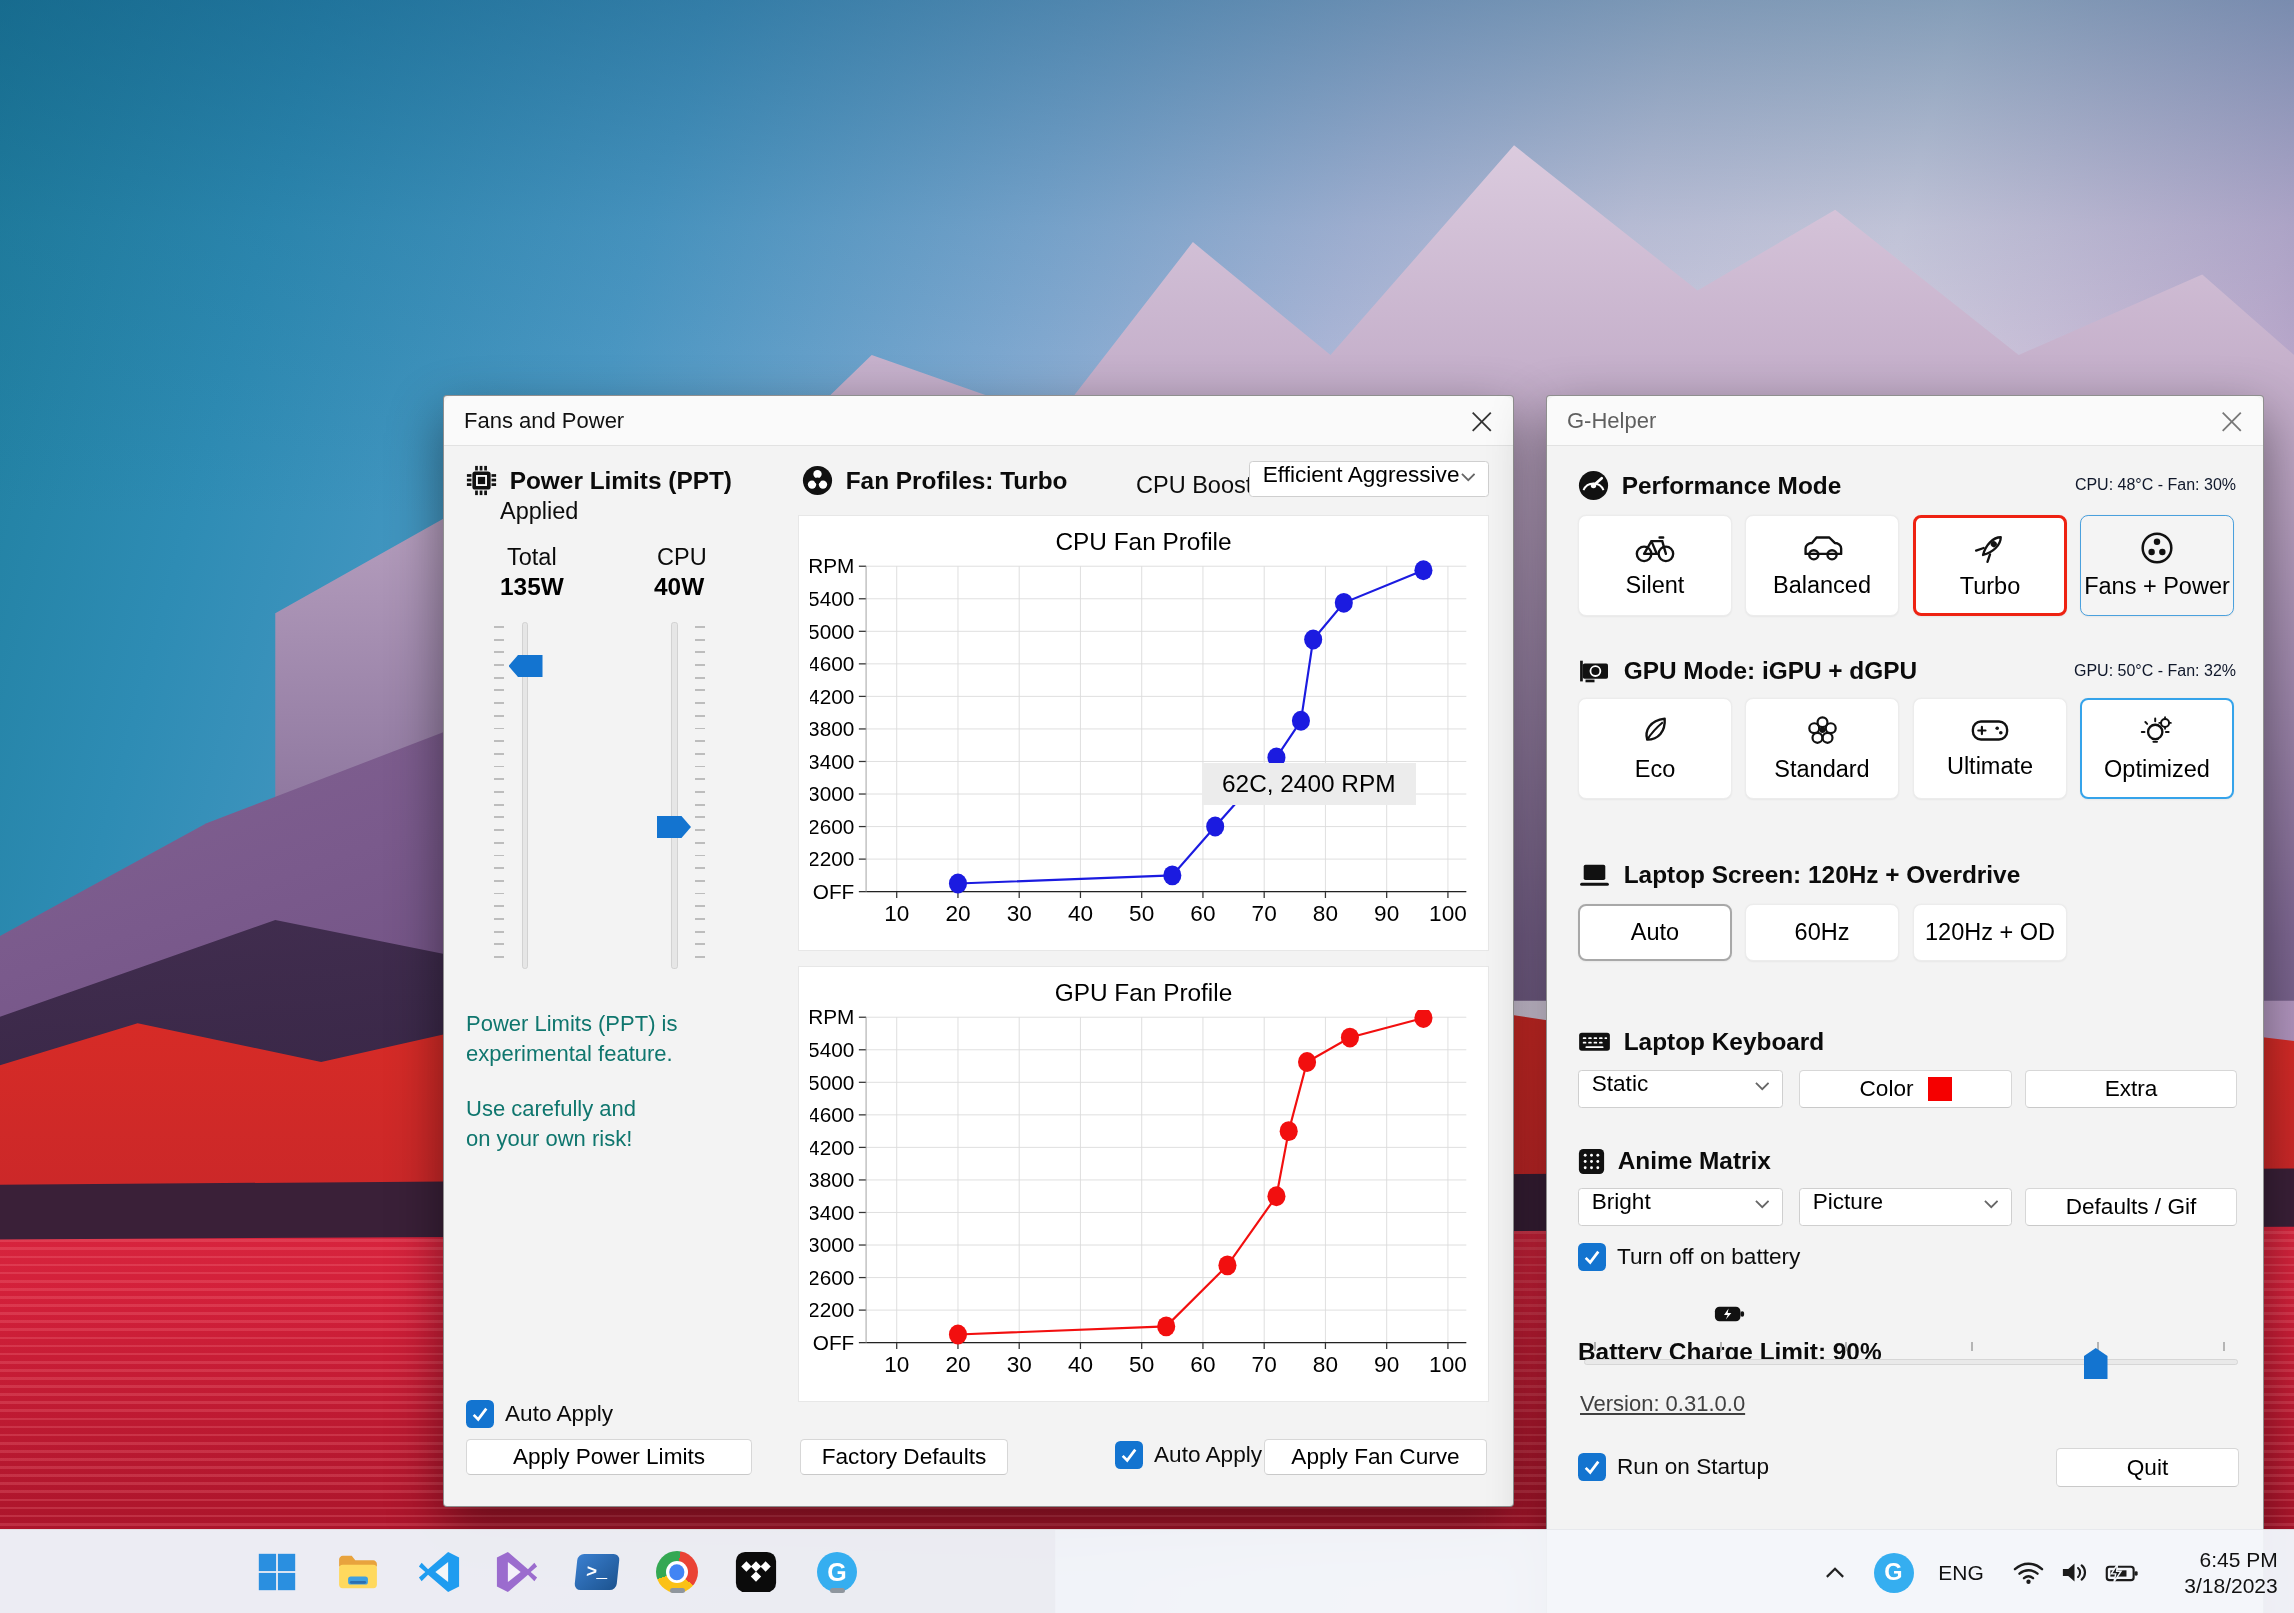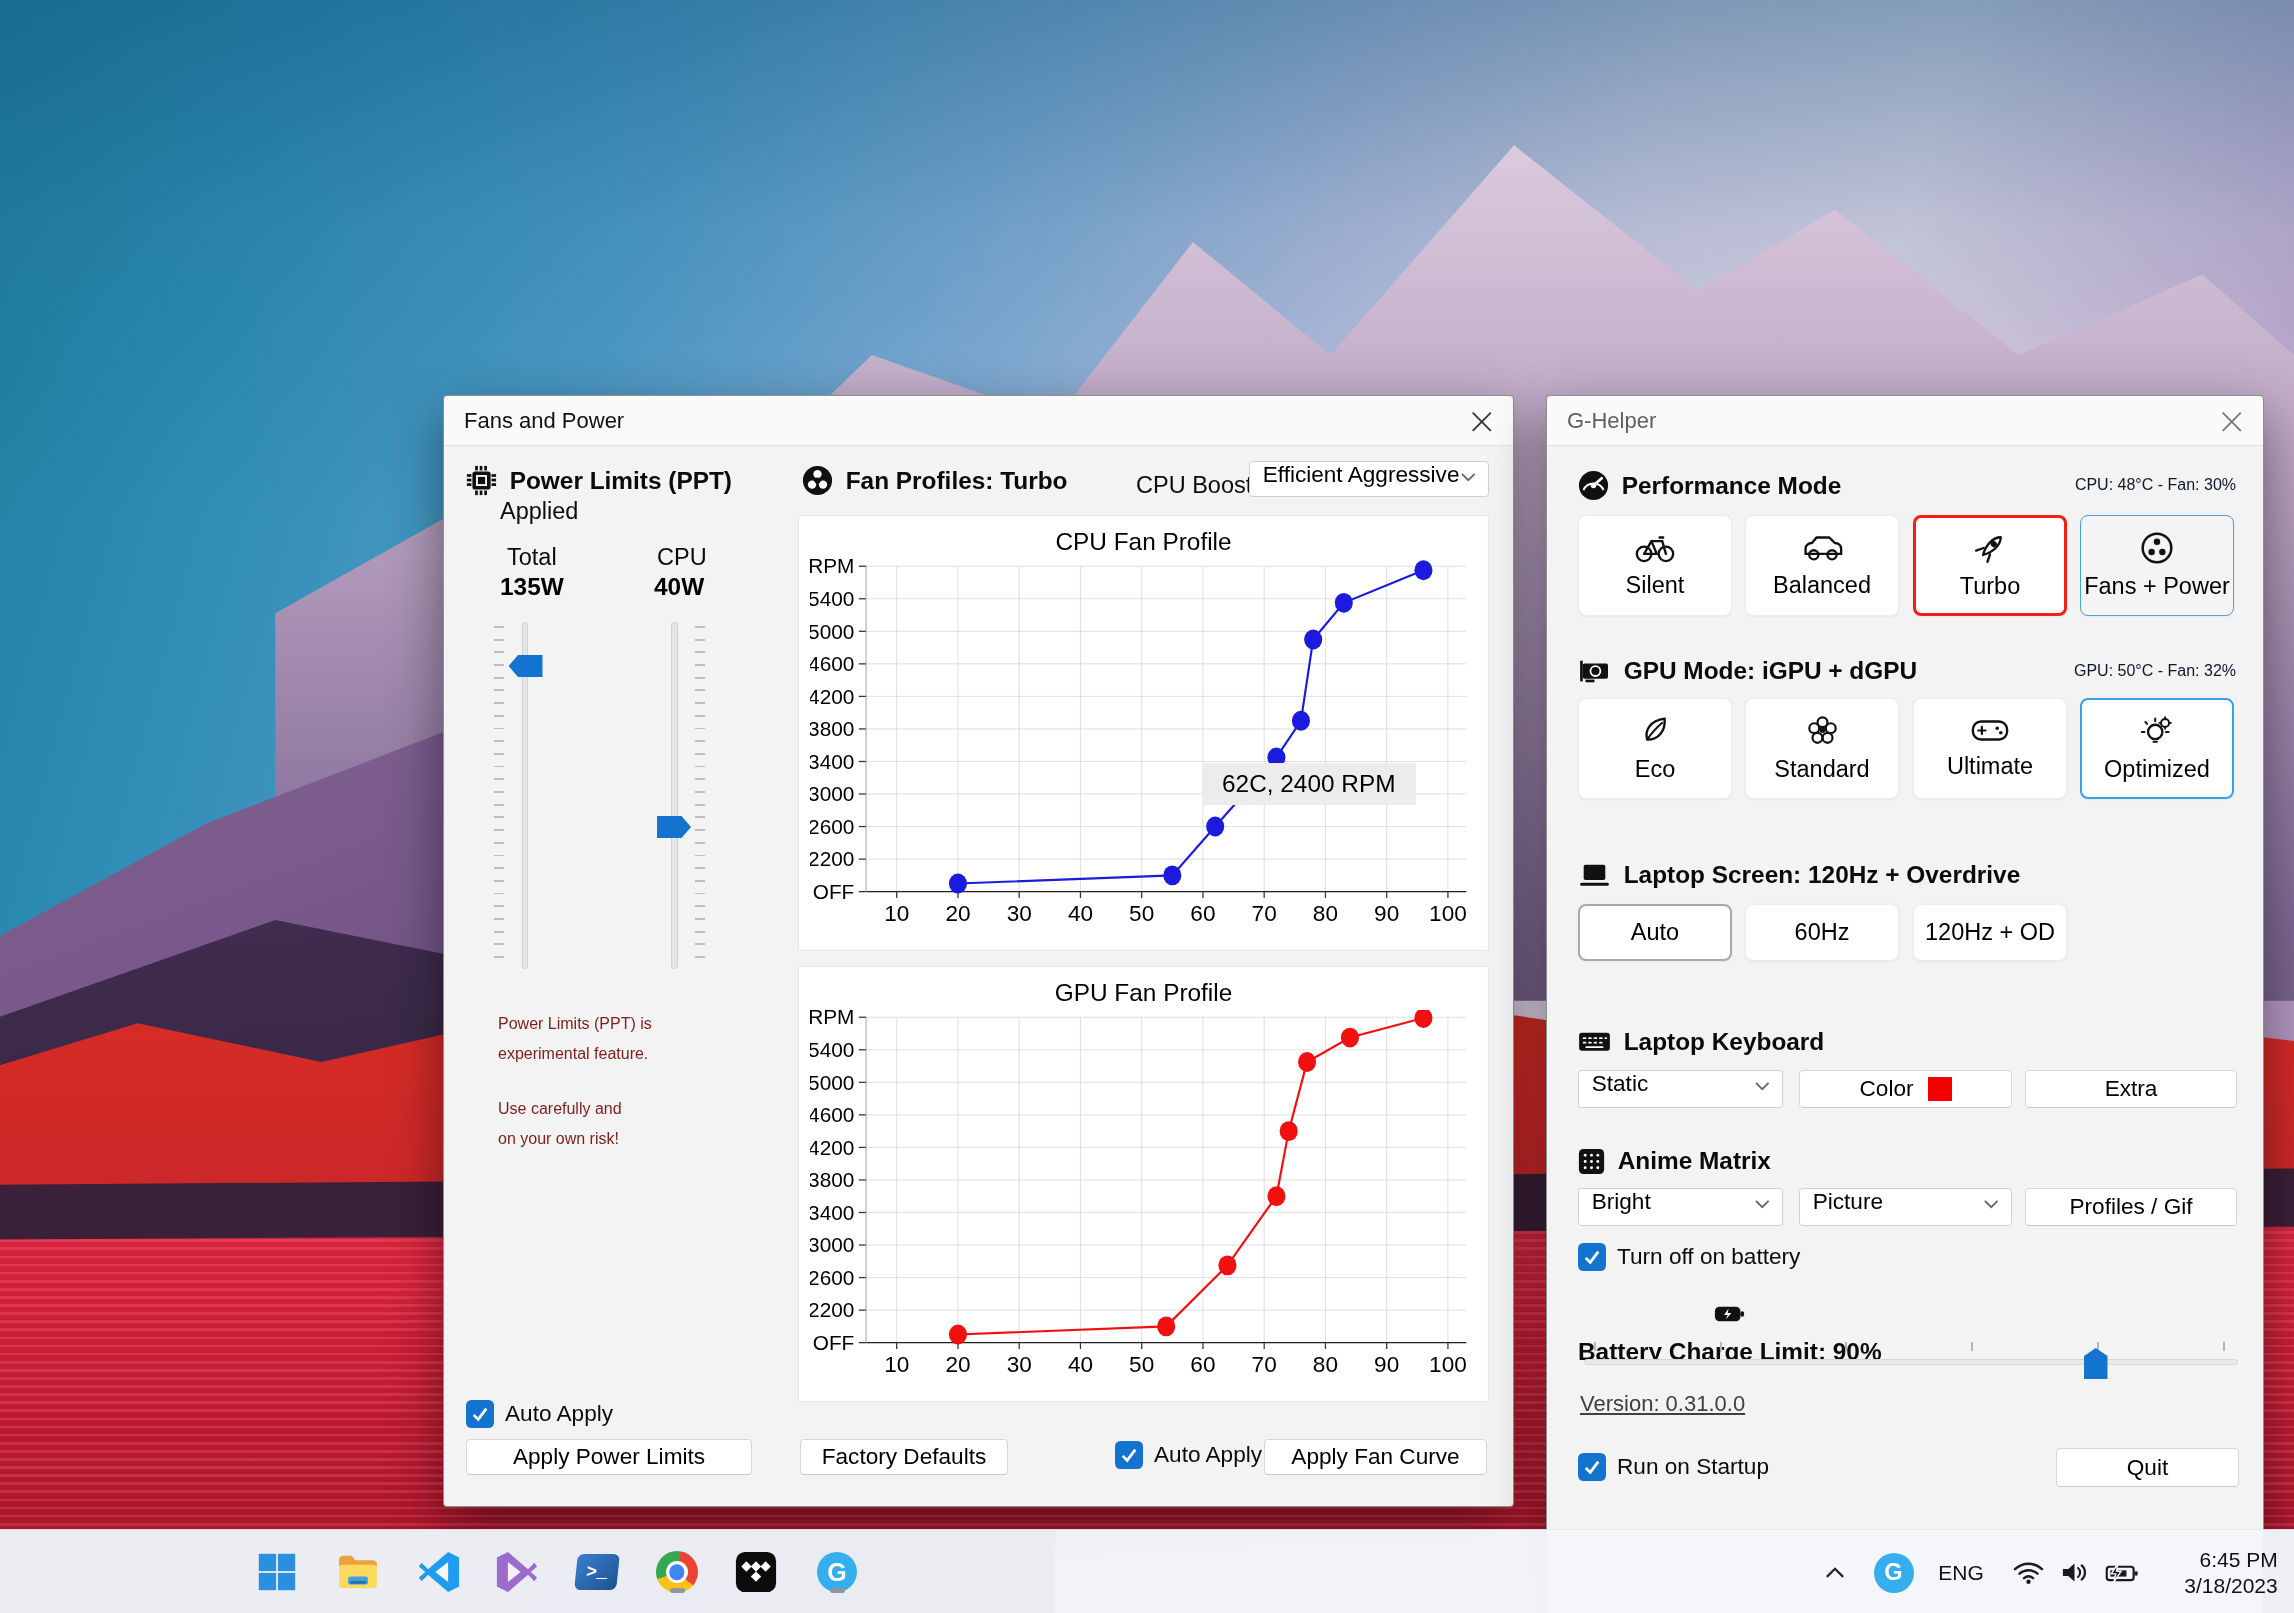--- a/index.html
+++ b/index.html
@@ -58,21 +58,21 @@
 
   
   .hslider { position:absolute; height:43px; }
   .hslider .track { position:absolute; left:0; right:0; top:22px; height:6.3px; background:#e9e9e9; border:0.9px solid #d6d6d6; border-radius:2.7px; }
   .hslider .tick { position:absolute; top:5.4px; width:1.8px; height:9px; background:#b5b5b5; }
   .hthumb { position:absolute; top:11px; width:23.5px; height:31px; background:#1374d0; clip-path:polygon(0 26%,50% 0,100% 26%,100% 100%,0 100%); cursor:pointer; }
 
   .link { color:#3434d6; }
   .verlink { color:#404040; text-decoration:underline; font-size:22px; }
 
-  .note { position:absolute; font-size:16px; color:#7f1d1d; line-height:30px;margin-left:32px; }
+  .note { position:absolute; font-size:22px; color:#0f766e; line-height:30px; }
   .plabel { position:absolute; font-size:23.5px; color:#0b0b0b; }
   .pvalue { position:absolute; font-size:24.4px; font-weight:700; color:#000; }
 
   
   #taskbar { position:absolute; left:0; bottom:0; width:2294px; height:85px; background:rgba(243,246,250,.95); border-top:0.9px solid rgba(0,0,0,.05); }
   .tb-icon { position:absolute; top:16.3px; width:52px; height:52px; display:flex; align-items:center; justify-content:center; cursor:pointer; }
   .run-dot { position:absolute; bottom:5.4px; width:14.5px; height:5.4px; border-radius:2.7px; background:#8f969e; }
   .tray-item { position:absolute; top:0; height:85px; display:flex; align-items:center; justify-content:center; cursor:pointer; }
   .clock { position:absolute; right:16.3px; top:0; height:85px; display:flex; flex-direction:column; align-items:flex-end; justify-content:center; font-size:21px; color:#111; line-height:26px; cursor:default; }
   .eng { font-size:21px; color:#111; }
@@ -543,21 +543,21 @@
             <polyline points="1,1 8,8 15,1" fill="none" stroke="#666" stroke-width="2"></polyline>
           </svg></span>
     </div>
     <div class="select" style="left:252px; top:792px; width:213px;">
       <span>Picture</span>
       <span class="chev"><svg width="14.5" height="9" viewBox="0 0 16 10">
             <polyline points="1,1 8,8 15,1" fill="none" stroke="#666" stroke-width="2"></polyline>
           </svg></span>
     </div>
     <div class="btn" style="left:478px; top:792px; width:212px; height:38px;">
-      <span>Profiles / Gif</span>
+      <span>Defaults / Gif</span>
     </div>
     <label class="check" style="left:31px; top:847px;">
       <span class="box">
           <svg width="18" height="18" viewBox="0 0 20 20">
             <polyline points="3,11 8,16 17,4" fill="none" stroke="#fff" stroke-width="3"></polyline>
           </svg>
         </span>
       <span>Turn off on battery</span>
     </label>
 

